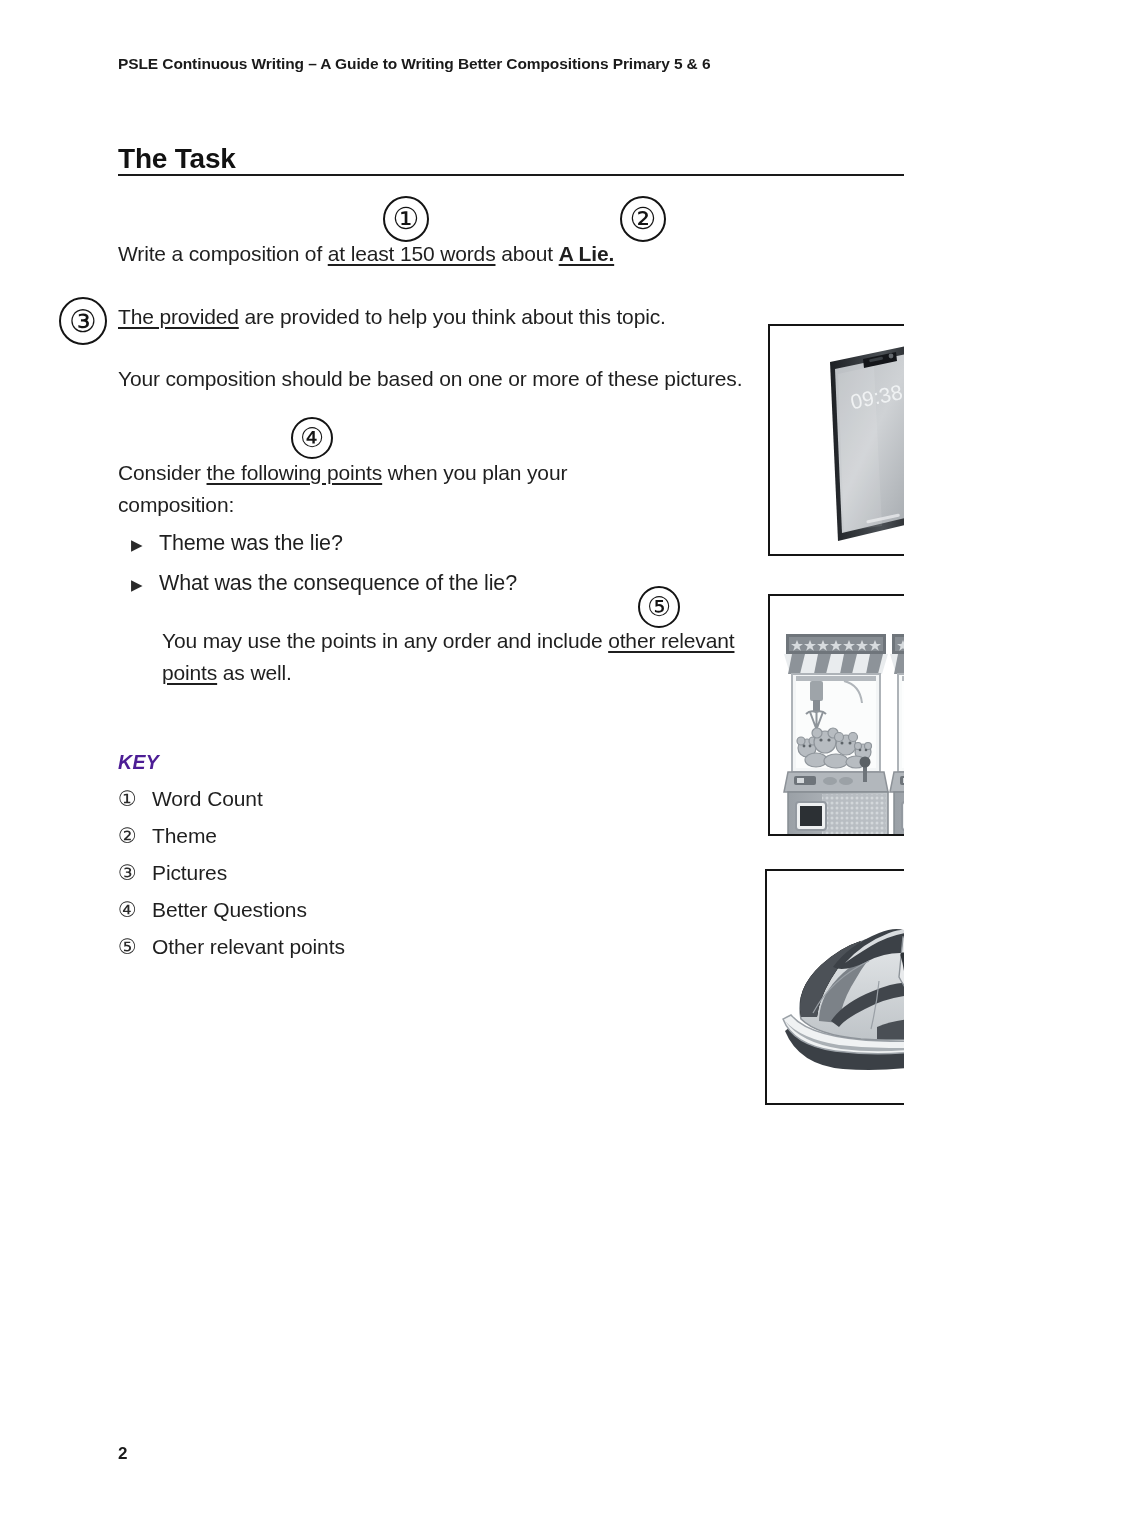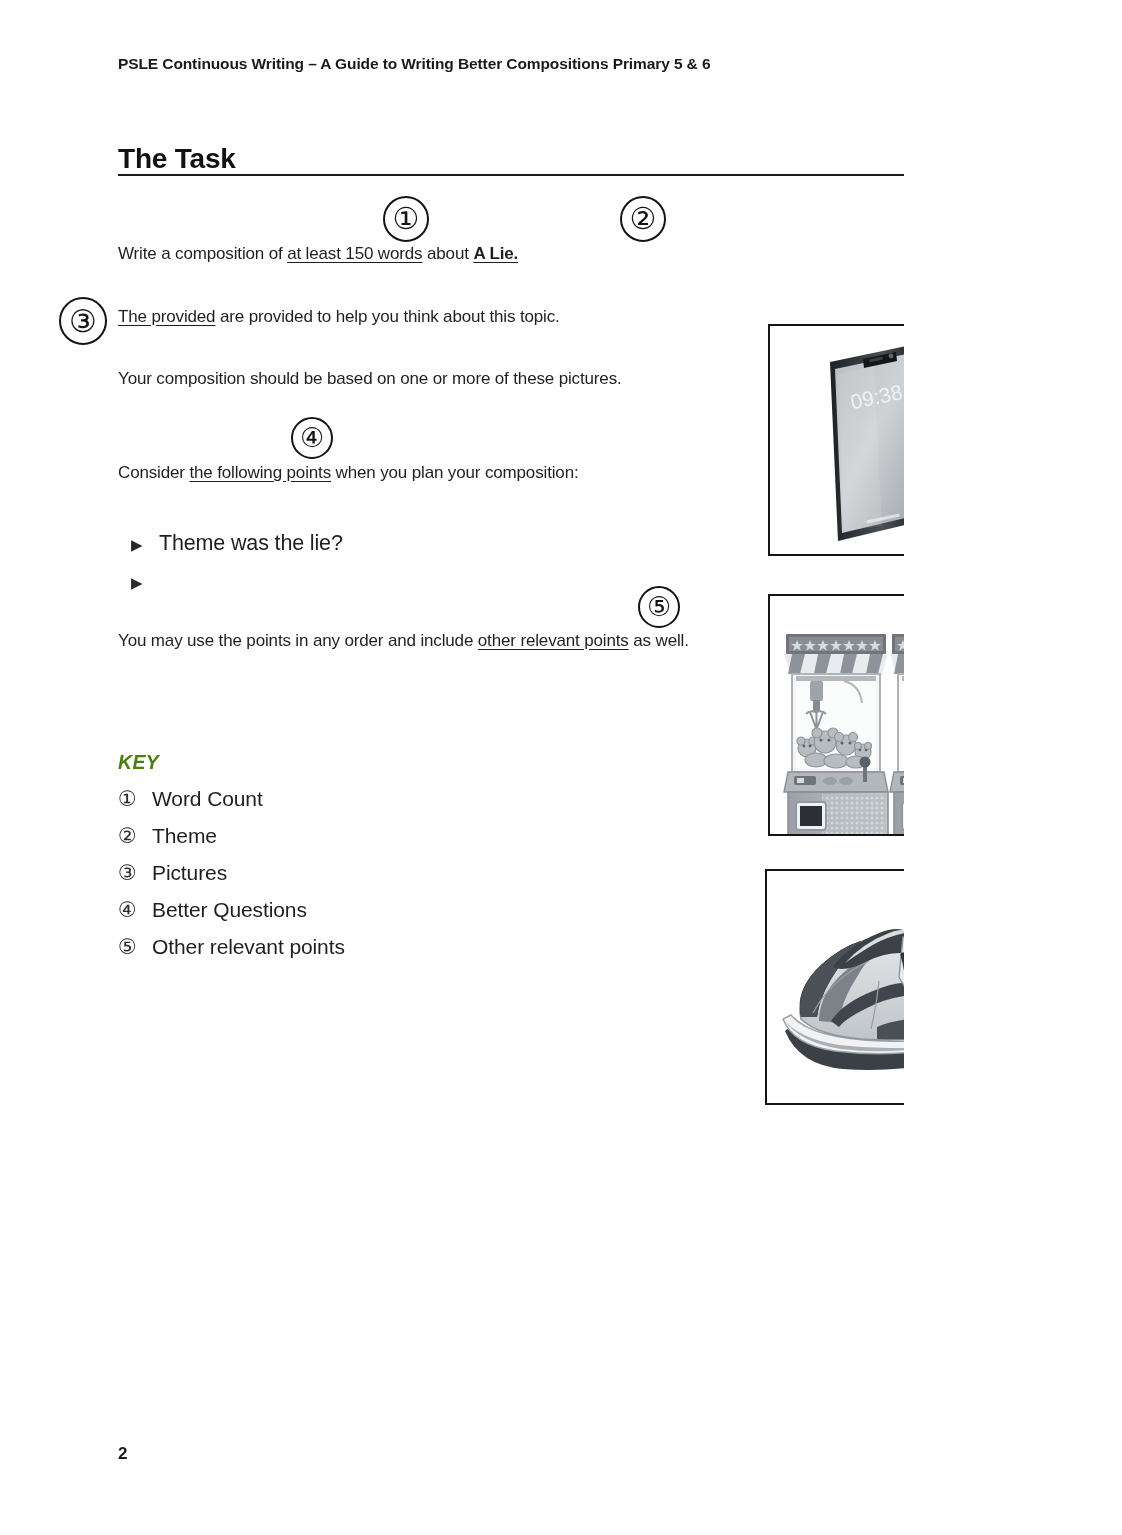--- a/index.html
+++ b/index.html
@@ -47,30 +47,30 @@
     top: 174px;
     width: 888px;
     height: 2px;
     background: #1a1a1a;
   }
 
   
   .body-block {
     position: absolute;
     left: 118px;
-    font-size: 17px;
+    font-size: 21px;
     line-height: 32px;
     color: #1f1f1f;
     letter-spacing: -0.15px;
   }
   .b1 { top: 238px; width: 640px; }
   .b2 { top: 301px; width: 660px; }
   .b3 { top: 363px; width: 625px; }
   .b4 { top: 457px; width: 560px; }
-  .b5 { top: 625px; width: 580px; }
+  .b5 { top: 625px; width: 580px; margin-left: 44px; }
 
   .u { text-decoration: underline; text-underline-offset: 3px; }
   .bold-u { font-weight: bold; text-decoration: underline; text-underline-offset: 3px; }
 
   
   .bullets {
     position: absolute;
     left: 131px;
     top: 524px;
     font-size: 21.5px;
@@ -120,21 +120,21 @@
 
   
   .key-title {
     position: absolute;
     left: 118px;
     top: 751px;
     font-size: 19.5px;
     font-weight: bold;
     font-style: italic;
     letter-spacing: 0.3px;
-    color: #4d7c0f;
+    color: #4c1d95;
   }
   .key-list {
     position: absolute;
     left: 118px;
     top: 787px;
     font-size: 21px;
     color: #1f1f1f;
   }
   .key-row {
     display: flex;
@@ -196,20 +196,21 @@
 
   <div class="body-block b3">Your composition should be based on one or more of these pictures.</div>
 
   <div class="bullets">
     <div class="bullet-row">
       <span class="bullet-glyph">▶</span>
       <span class="bullet-text">Theme was the lie?</span>
     </div>
     <div class="bullet-row">
       <span class="bullet-glyph">▶</span>
+      <span class="bullet-text">What was the consequence of the lie?</span>
     </div>
   </div>
 
   <div class="body-block b5">
     <span>You may use the points in any order and include </span><span class="u">other relevant points</span><span> as well.</span>
   </div>
 
   <div class="callout big c1">①</div>
   <div class="callout big c2">②</div>
   <div class="callout c3">③</div>

